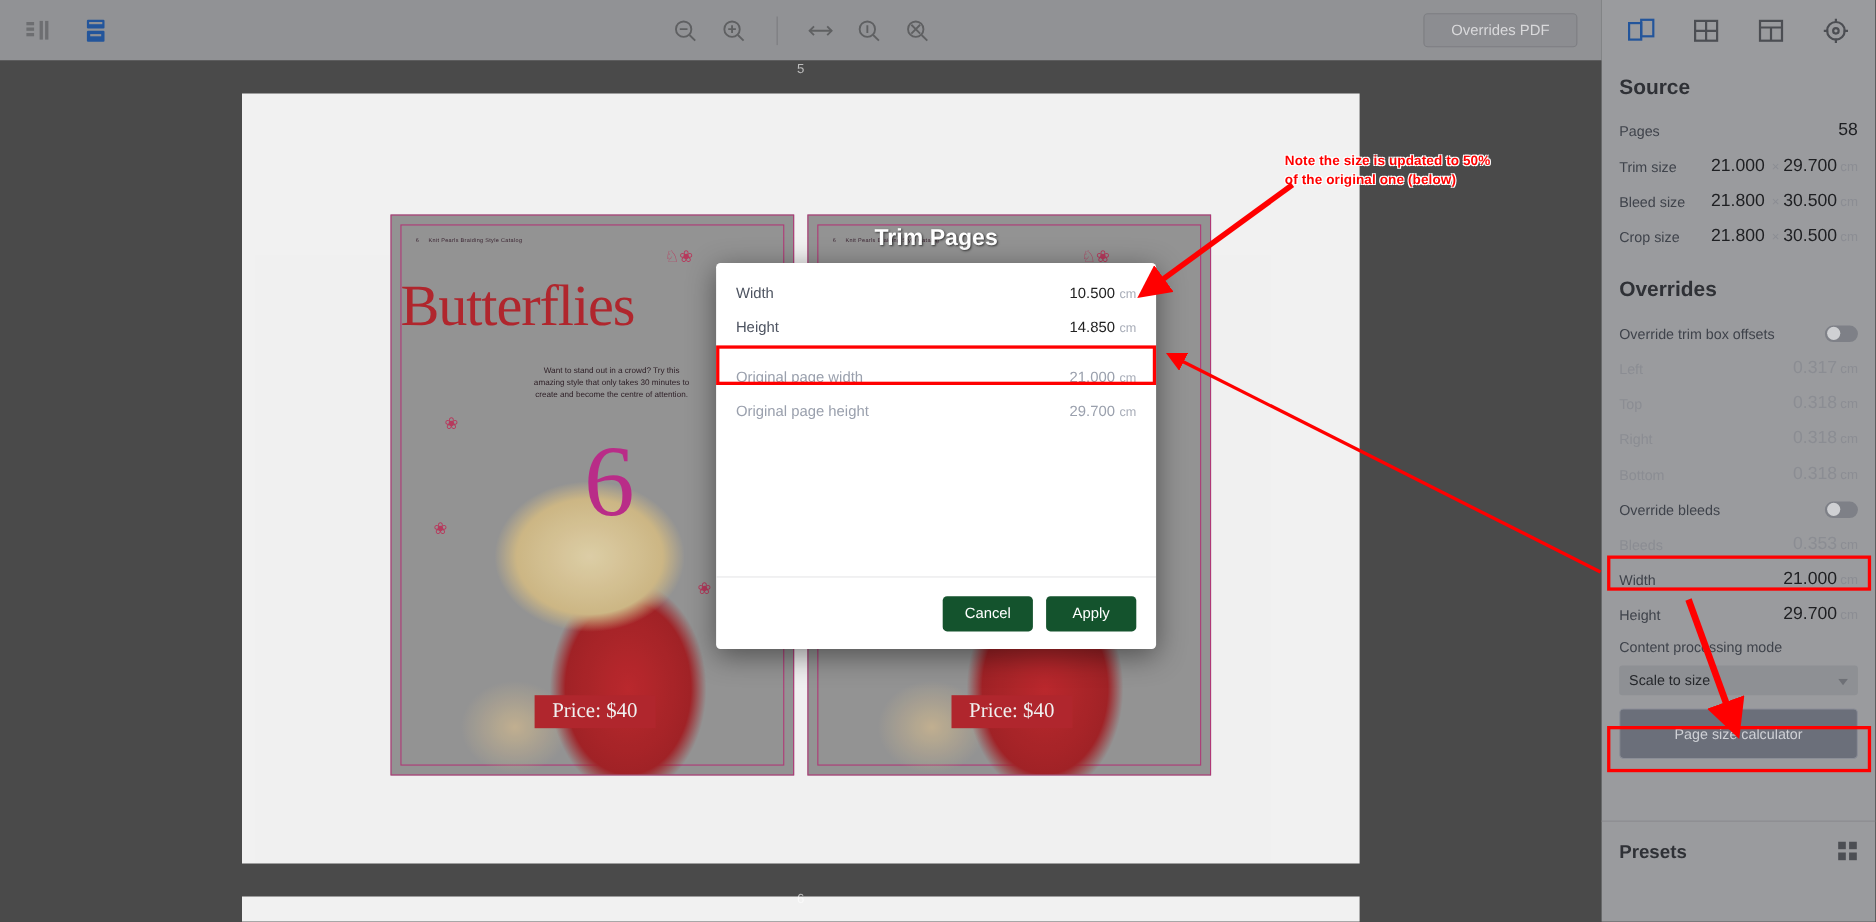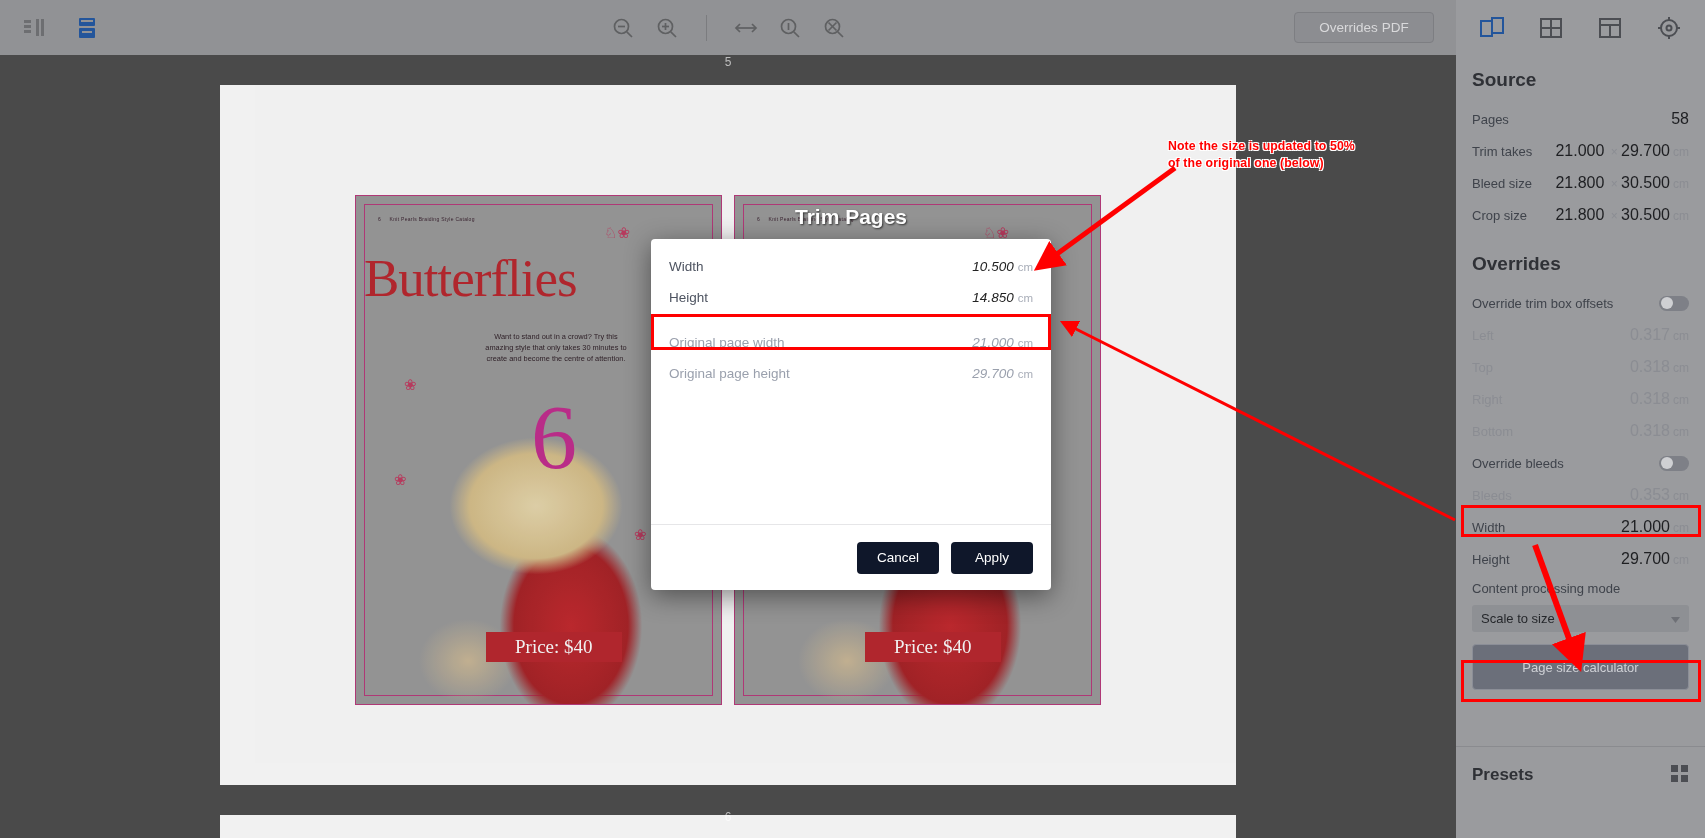--- a/index.html
+++ b/index.html
@@ -57,21 +57,21 @@
     position:absolute; left:125px; top:135px; width:150px; font-size:7.4px;
     color:#2a1a22; text-align:center; line-height:1.5;
   }
   .bignum {
     position:absolute; left:175px; top:200px; font-size:92px; color:#c32a8e;
     font-family:"Liberation Serif", serif; line-height:.9;
   }
   .price {
     position:absolute; left:130px; bottom:42px;
     background:#b9242b; color:#fff; font-family:"Liberation Serif", serif;
-    font-size:19px; padding:4px 29px;
+    font-size:19px; padding:4px 16px;
   }
   .hair {
     position:absolute; left:40px; top:215px; width:300px; height:295px;
     background:
       radial-gradient(ellipse 120px 95px at 140px 95px, #e9d9ae 0%, #d8c08a 55%, rgba(216,192,138,0) 72%),
       radial-gradient(ellipse 95px 130px at 175px 215px, #c4262b 0%, #a81f24 60%, rgba(168,31,36,0) 75%),
       radial-gradient(ellipse 70px 60px at 72px 250px, #cbb896 0%, rgba(203,184,150,0) 70%);
   }
   .bfly { position:absolute; color:#c0395f; font-size:15px; }
   
@@ -83,32 +83,32 @@
   #dialog-title {
     position:absolute; left:651px; top:205px; width:400px;
     text-align:center; color:#fff; font-size:21px; font-weight:bold;
     text-shadow:1px 1px 2px rgba(0,0,0,.65);
   }
   .row {
     display:flex; align-items:center; justify-content:space-between;
     height:31px; padding:0 18px; font-size:13.5px; color:#4d5360;
   }
   .row.dim { color:#9aa0ad; }
-  .row .val { color:#222; font-weight:400;font-style:italic; }
+  .row .val { color:#222; font-weight:400; }
   .row.dim .val { color:#9aa0ad; }
   .unit { color:#a8adb8; font-size:11.5px; margin-left:4px; }
   .caret { display:inline-block; width:1px; height:13px; background:#222; vertical-align:-2px; margin:0 1px; }
   #dlg-footer {
     position:absolute; left:0; bottom:0; width:100%; height:66px;
     border-top:1px solid #e6e6e8; display:flex; align-items:center;
     justify-content:flex-end; gap:12px; padding-right:18px;
   }
   .dbtn {
     min-width:82px; height:32px; border-radius:4px; border:none;
-    background:#0f172a; color:#fff; font-size:13.5px; cursor:pointer;
+    background:#14532d; color:#fff; font-size:13.5px; cursor:pointer;
     font-family:"Liberation Sans", sans-serif;
   }
   
   #right-panel {
     position:absolute; right:0; top:0; width:249px; height:838px;
     background:#9a9b9e;
   }
   #panel-tabs {
     height:55px; display:flex; align-items:center; justify-content:space-around;
     padding:0 6px;
@@ -357,21 +357,21 @@
   </div>
 
   <div class="panel-body">
     <h2 class="sec">Source</h2>
     <div id="source-rows">
         <div class="prow">
           <span>Pages</span>
           <span><span class="pv">58</span></span>
         </div>
         <div class="prow">
-          <span>Trim takes</span>
+          <span>Trim size</span>
           <span><span class="pv">21.000</span><span class="pu"> × </span><span class="pv">29.700</span><span class="pu">cm</span></span>
         </div>
         <div class="prow">
           <span>Bleed size</span>
           <span><span class="pv">21.800</span><span class="pu"> × </span><span class="pv">30.500</span><span class="pu">cm</span></span>
         </div>
         <div class="prow">
           <span>Crop size</span>
           <span><span class="pv">21.800</span><span class="pu"> × </span><span class="pv">30.500</span><span class="pu">cm</span></span>
         </div>

